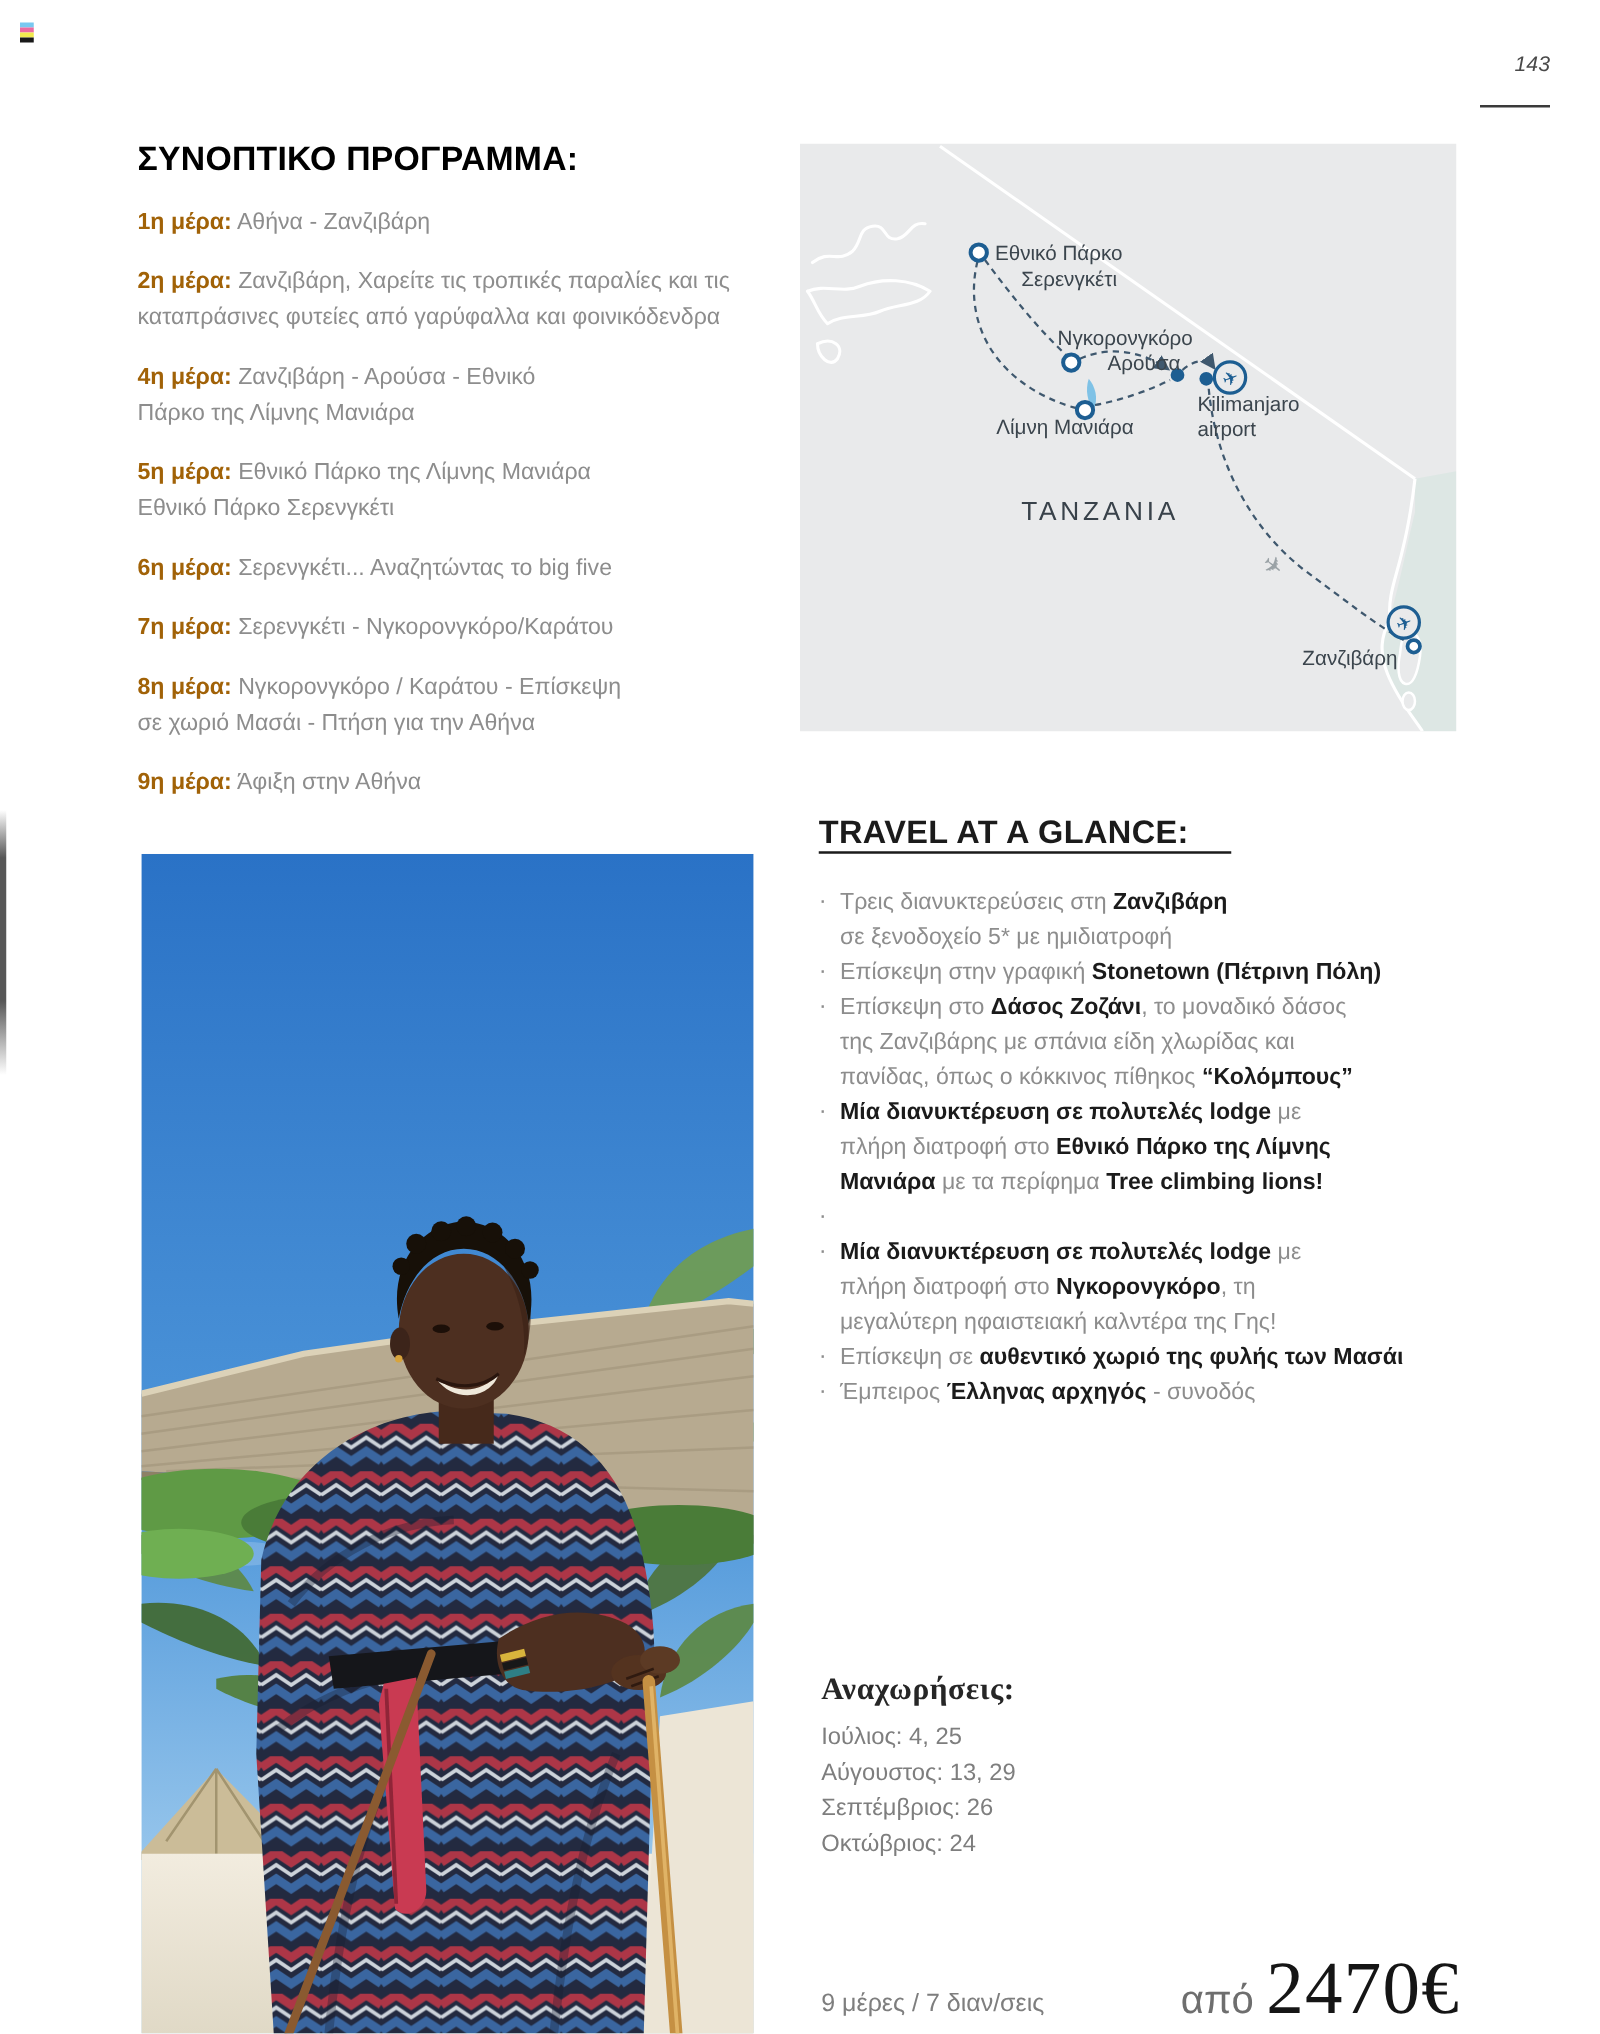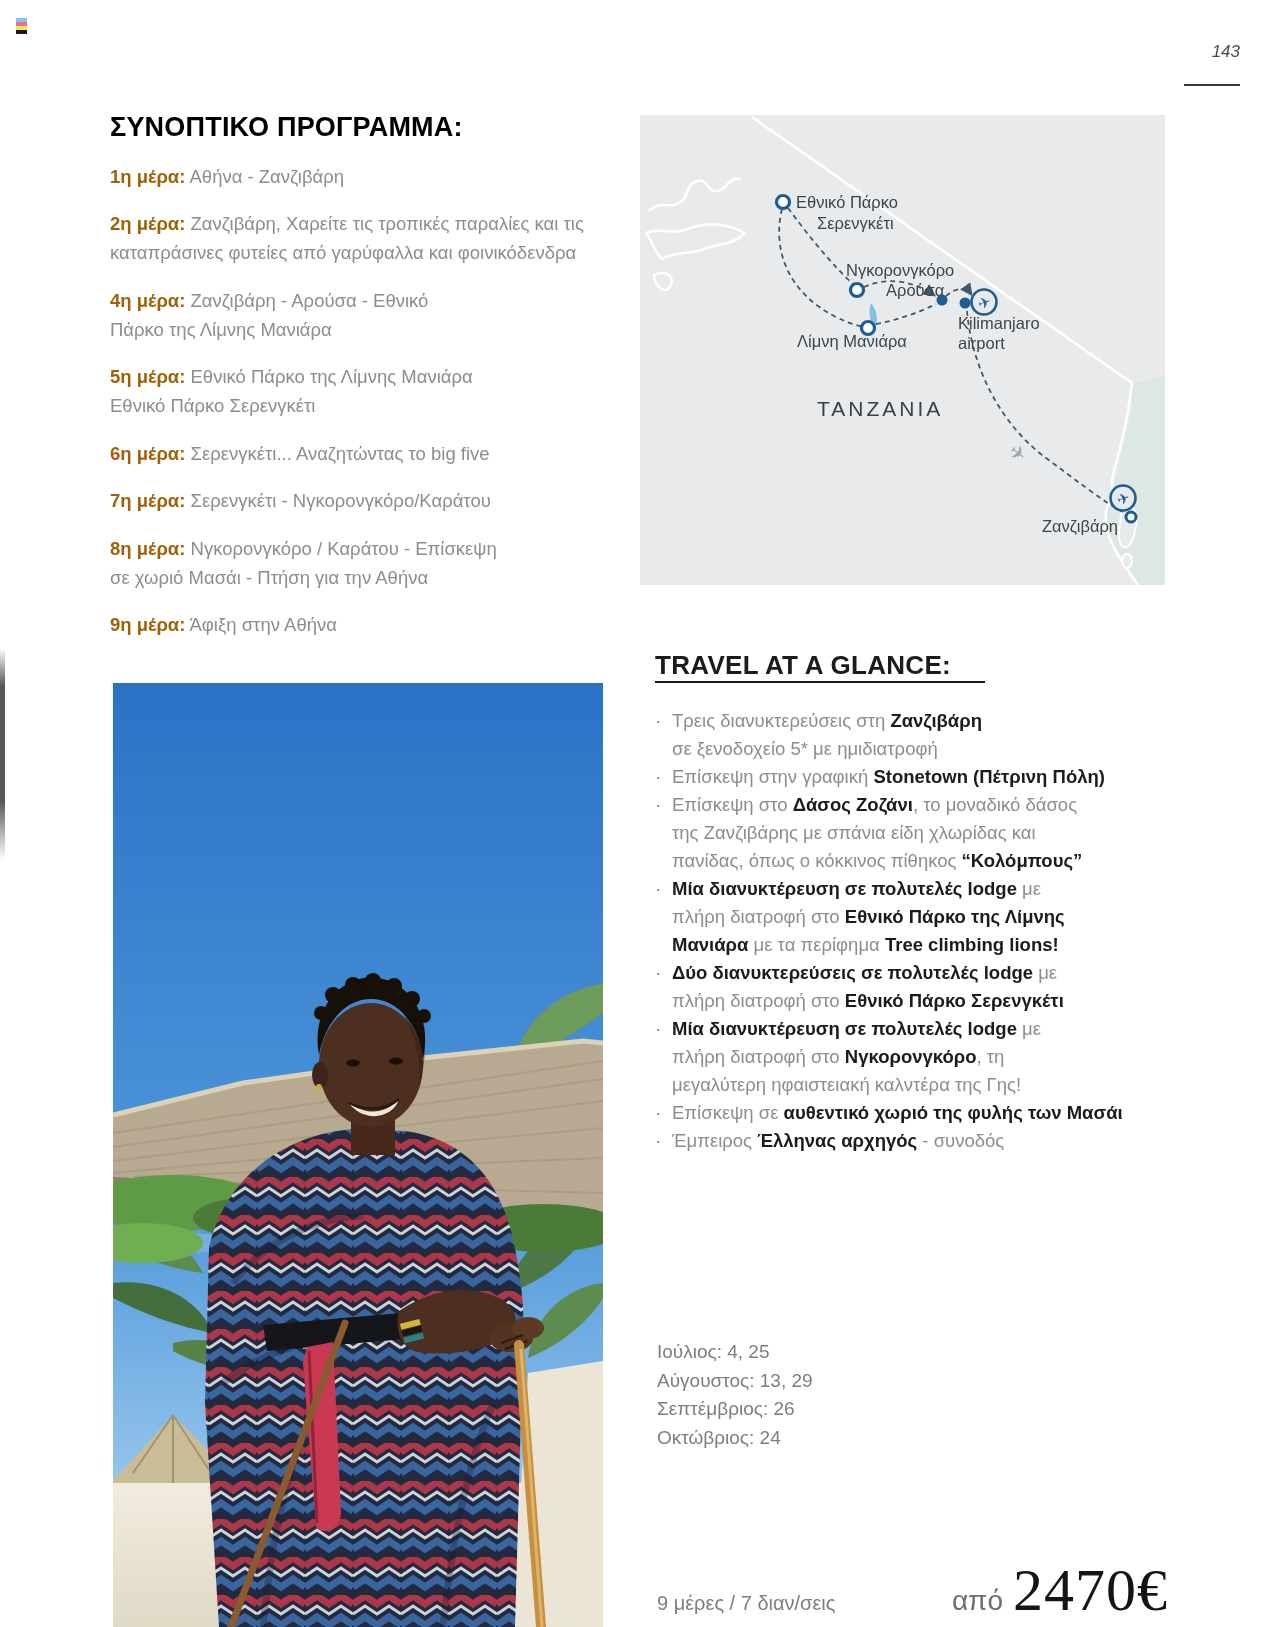--- a/index.html
+++ b/index.html
@@ -32,21 +32,21 @@
   .bullet-text{font-size:18.5px;line-height:28px;color:#8d8d8d;white-space:pre-line;}
   .bullet-text .b{color:#1b1b1b;font-weight:700;}
   
   #departures{position:absolute;left:657px;top:1338px;width:400px;}
   #departures h3{margin:0 0 10px 0;font-family:"Liberation Serif",serif;font-size:25px;
                  font-weight:700;color:#262626;letter-spacing:.5px;}
   .date-line{font-size:19px;line-height:28.5px;color:#7e7e7e;}
   
   #duration{position:absolute;left:657px;top:1592px;font-size:20px;color:#7e7e7e;}
   #price{position:absolute;right:112px;top:1556px;white-space:nowrap;}
-  #price .prefix{font-size:28px;color:#6e6e6e;margin-right:10px;}
+  #price .prefix{font-size:32px;color:#6e6e6e;margin-right:10px;}
   #price .amount{font-family:"Liberation Serif",serif;font-size:60px;color:#151515;letter-spacing:1px;}
   
   #photo{position:absolute;left:113px;top:683px;width:490px;height:944px;overflow:hidden;}
   
   #spine{position:absolute;left:0;top:648px;width:5px;height:212px;
          background:linear-gradient(to bottom,rgba(70,70,70,0),rgba(45,45,45,.8) 18%,rgba(45,45,45,.8) 72%,rgba(70,70,70,0));}
 </style>
 </head>
 <body>
 
@@ -172,22 +172,20 @@
 
   <div class="bullet-row">
     <span class="bullet-dot">·</span>
     <div class="bullet-text"><span class="b">Μία διανυκτέρευση σε πολυτελές lodge</span><span> με
 πλήρη διατροφή στο </span><span class="b">Εθνικό Πάρκο της Λίμνης
 Μανιάρα</span><span> με τα περίφημα </span><span class="b">Tree climbing lions!</span></div>
   </div>
 
   <div class="bullet-row">
     <span class="bullet-dot">·</span>
-    <div class="bullet-text"><span class="b">Δύο διανυκτερεύσεις σε πολυτελές lodge</span><span> με
-πλήρη διατροφή στο </span><span class="b">Εθνικό Πάρκο Σερενγκέτι</span></div>
   </div>
 
   <div class="bullet-row">
     <span class="bullet-dot">·</span>
     <div class="bullet-text"><span class="b">Μία διανυκτέρευση σε πολυτελές lodge</span><span> με
 πλήρη διατροφή στο </span><span class="b">Νγκορονγκόρο</span><span>, τη
 μεγαλύτερη ηφαιστειακή καλντέρα της Γης!</span></div>
   </div>
 
   <div class="bullet-row">
@@ -196,20 +194,21 @@
   </div>
 
   <div class="bullet-row">
     <span class="bullet-dot">·</span>
     <div class="bullet-text"><span>Έμπειρος </span><span class="b">Έλληνας αρχηγός</span><span> - συνοδός</span></div>
   </div>
 </div>
   </section>
 
   <section id="departures">
+    <h3>Αναχωρήσεις:</h3>
     <div id="dates">
   <div class="date-line">Ιούλιος: 4, 25</div>
 
   <div class="date-line">Αύγουστος: 13, 29</div>
 
   <div class="date-line">Σεπτέμβριος: 26</div>
 
   <div class="date-line">Οκτώβριος: 24</div>
 
 

